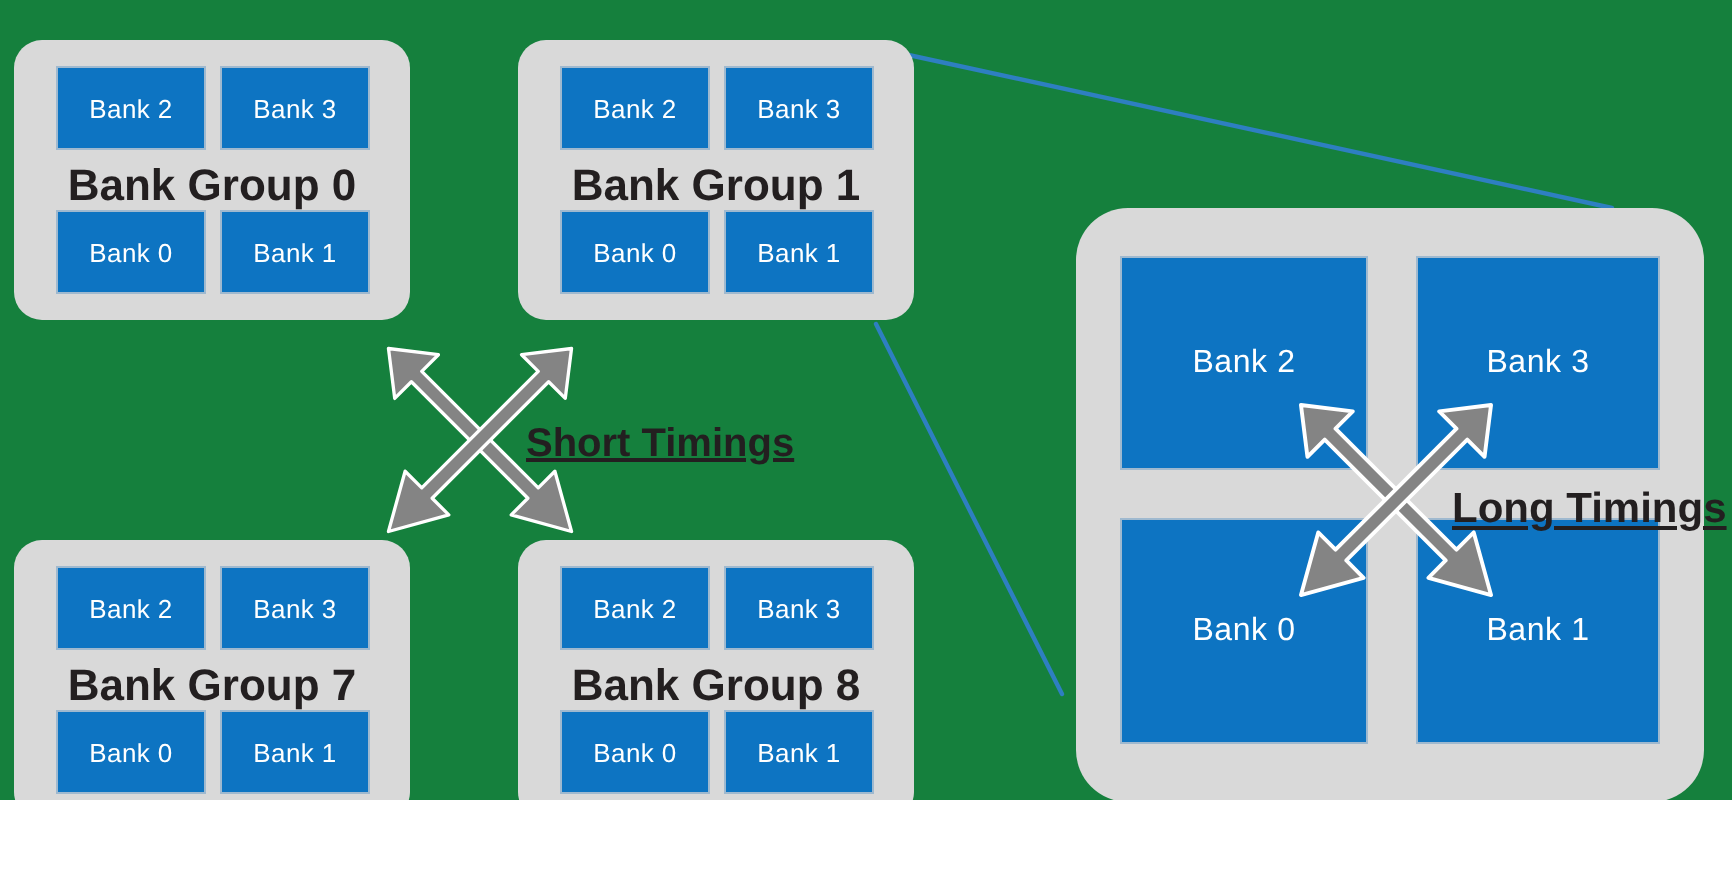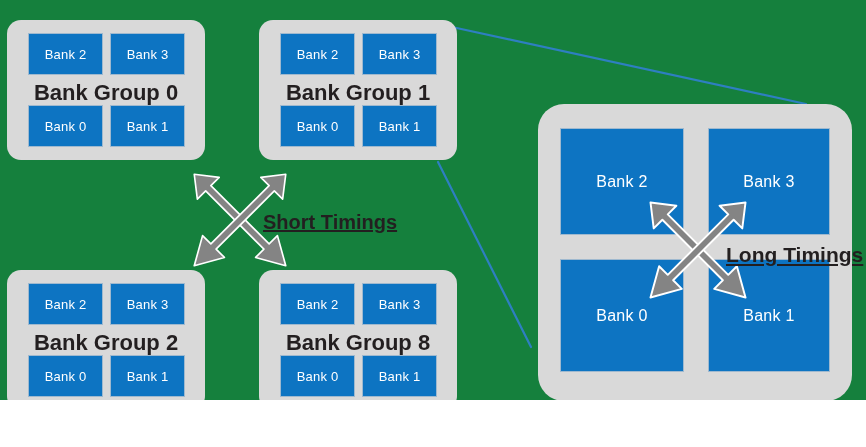--- a/index.html
+++ b/index.html
@@ -155,21 +155,21 @@
     <div class="bank b0">Bank 0</div>
     <div class="bank b1">Bank 1</div>
     <div class="group-label">Bank Group 1</div>
   </div>
 
   <div class="bank-group sg" id="bank-group-2" style="left:7px; top:270px; width:198px; height:140px;">
     <div class="bank b2">Bank 2</div>
     <div class="bank b3">Bank 3</div>
     <div class="bank b0">Bank 0</div>
     <div class="bank b1">Bank 1</div>
-    <div class="group-label">Bank Group 2</div>
+    <div class="group-label">Bank Group 7</div>
   </div>
 
   <div class="bank-group sg" id="bank-group-3" style="left:259px; top:270px; width:198px; height:140px;">
     <div class="bank b2">Bank 2</div>
     <div class="bank b3">Bank 3</div>
     <div class="bank b0">Bank 0</div>
     <div class="bank b1">Bank 1</div>
     <div class="group-label">Bank Group 8</div>
   </div>
 

